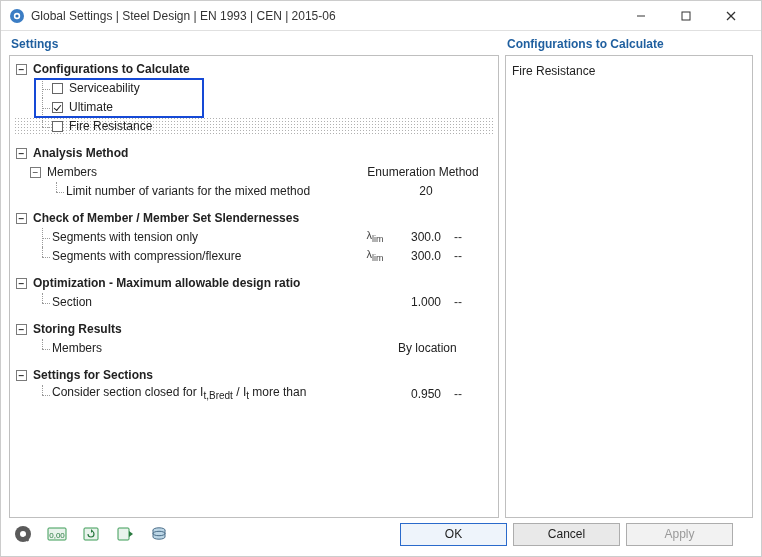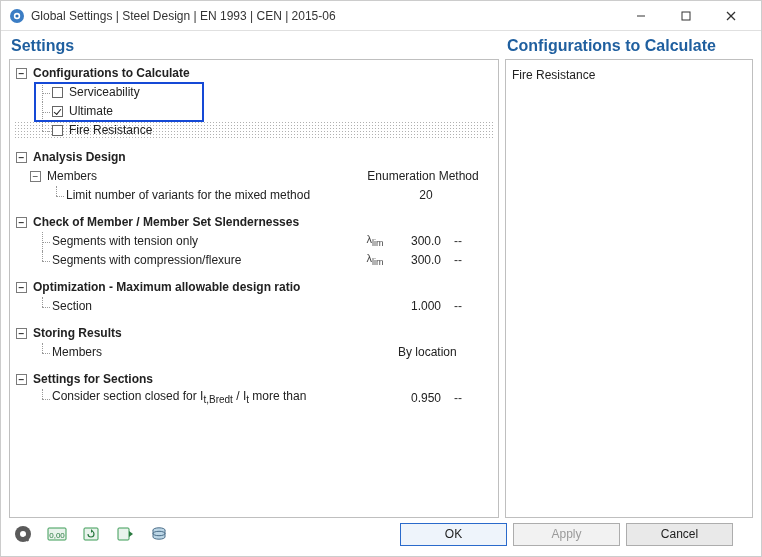--- a/index.html
+++ b/index.html
@@ -8,21 +8,21 @@
   .titlebar { height:30px; display:flex; align-items:center; padding:0 8px 0 8px; border-bottom:1px solid #e0e0e0; }
   .titlebar .app-icon { width:16px; height:16px; margin-right:6px; }
   .titlebar .title { flex:1; font-size:12px; color:#333; }
   .win-controls { display:flex; align-items:center; gap:0; }
   .win-btn { width:45px; height:28px; display:flex; align-items:center; justify-content:center; }
   .win-btn svg { width:10px; height:10px; }
 
   .body-area { flex:1; display:flex; padding:4px 8px 0 8px; gap:6px; overflow:hidden; }
   .left-panel { flex:1; display:flex; flex-direction:column; }
   .right-panel { width:248px; display:flex; flex-direction:column; }
-  .panel-title { font-weight:bold; color:#1f5f9f; margin:2px 0 4px 2px; font-size:16px; }
+  .panel-title { font-weight:bold; color:#1f5f9f; margin:2px 0 4px 2px; font-size:12px; }
   .panel-box { flex:1; border:1px solid #bfbfbf; background:#fff; padding:4px 4px; overflow:auto; }
 
   
   .row { display:flex; align-items:center; height:19px; line-height:19px; }
   .row.header-row { font-weight:bold; }
   .row .cell-label { flex:1; display:flex; align-items:center; min-width:0; white-space:nowrap; overflow:hidden; }
   .row .cell-col1 { width:46px; text-align:center; font-size:11px; color:#444; }
   .row .cell-col2 { width:56px; text-align:center; }
   .row .cell-col3 { width:40px; text-align:left; color:#333; }
   .toggle { width:11px; height:11px; border:1px solid #7a7a7a; display:inline-flex; align-items:center; justify-content:center; font-size:10px; line-height:9px; margin-left:2px; margin-right:6px; background:#fff; color:#333; }
@@ -114,21 +114,21 @@
           <span class="checkbox"></span>
           <span>Fire Resistance</span>
         </div>
 
         <div class="highlight-box" style="left:24px; top:22px; width:170px; height:40px;"></div>
 
         <div class="spacer"></div>
 
         <div class="row header-row">
           <span class="toggle">−</span>
-          <span class="group-head-text">Analysis Design</span>
+          <span class="group-head-text">Analysis Method</span>
         </div>
         <div class="row">
           <div class="cell-label">
             <span class="indent sm"></span>
             <span class="toggle">−</span>
             <span>Members</span>
           </div>
           <div class="cell-col1"></div>
           <div class="cell-col2" style="width:142px;">Enumeration Method</div>
         </div>
@@ -267,18 +267,18 @@
         <svg width="18" height="18" viewBox="0 0 18 18">
             <ellipse cx="9" cy="5" rx="6" ry="2.2" fill="#bcd6e6" stroke="#4a6d88"></ellipse>
             <path d="M3 5 v7 a6 2.2 0 0 0 12 0 v-7" fill="#bcd6e6" stroke="#4a6d88"></path>
             <ellipse cx="9" cy="8.5" rx="6" ry="2.2" fill="none" stroke="#4a6d88"></ellipse>
           </svg>
       </div>
     </div>
     <div class="spacer-flex"></div>
     <div class="main-btns">
       <div class="btn primary">OK</div>
+      <div class="btn">Cancel</div>
       <div class="btn disabled">Apply</div>
-      <div class="btn">Cancel</div>
     </div>
   </div>
 
 </div>
 
 </body></html>

